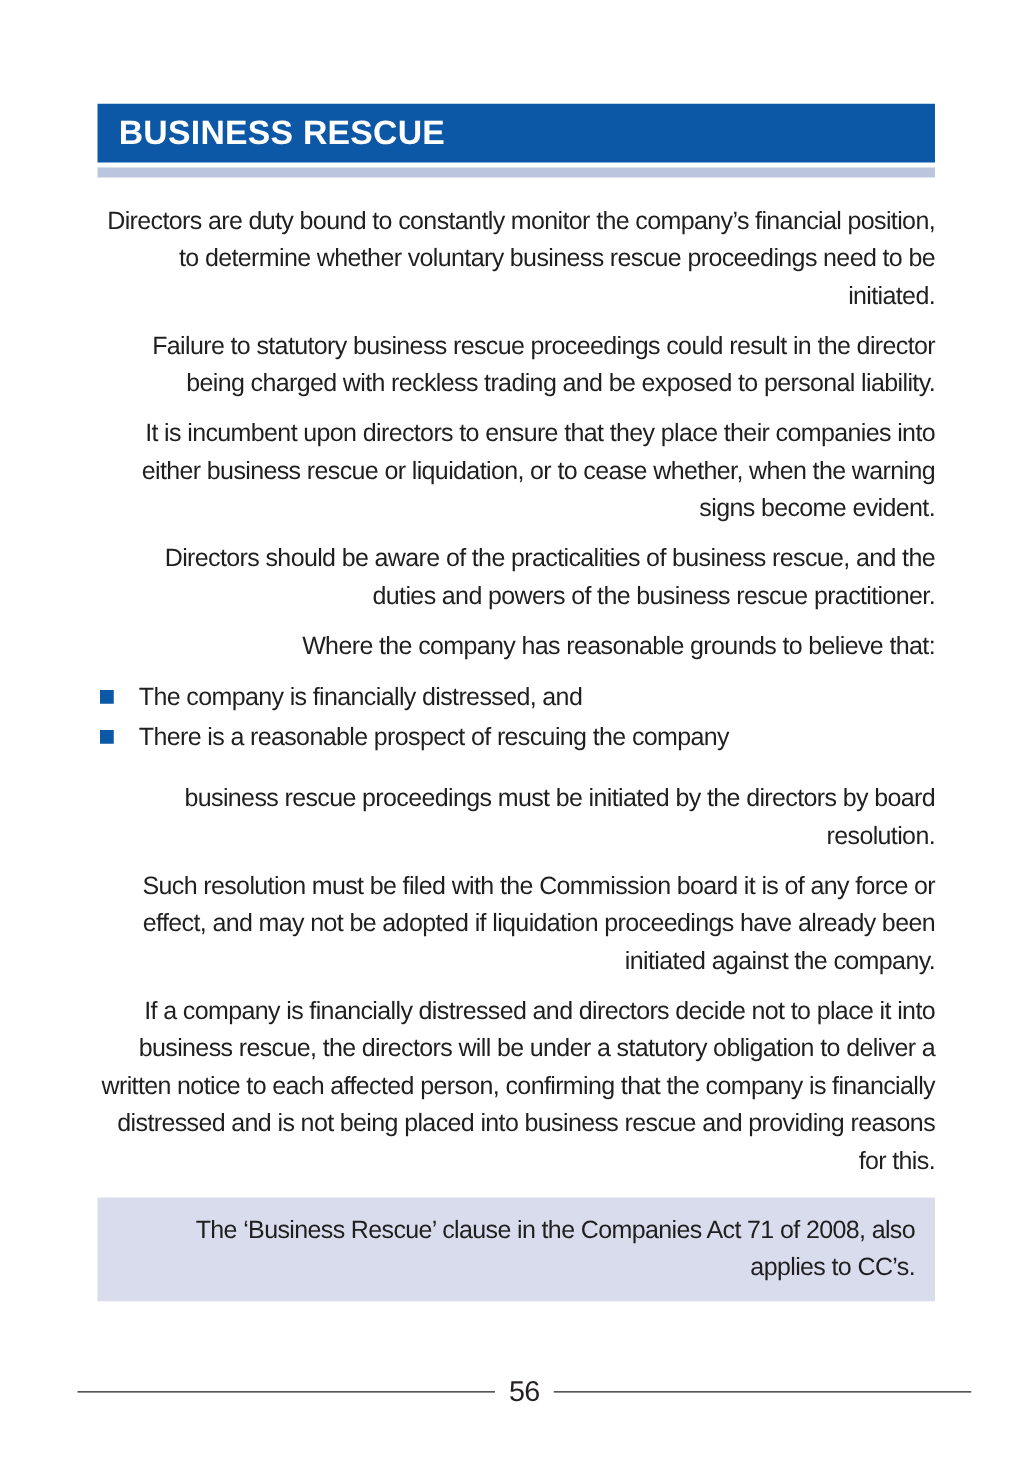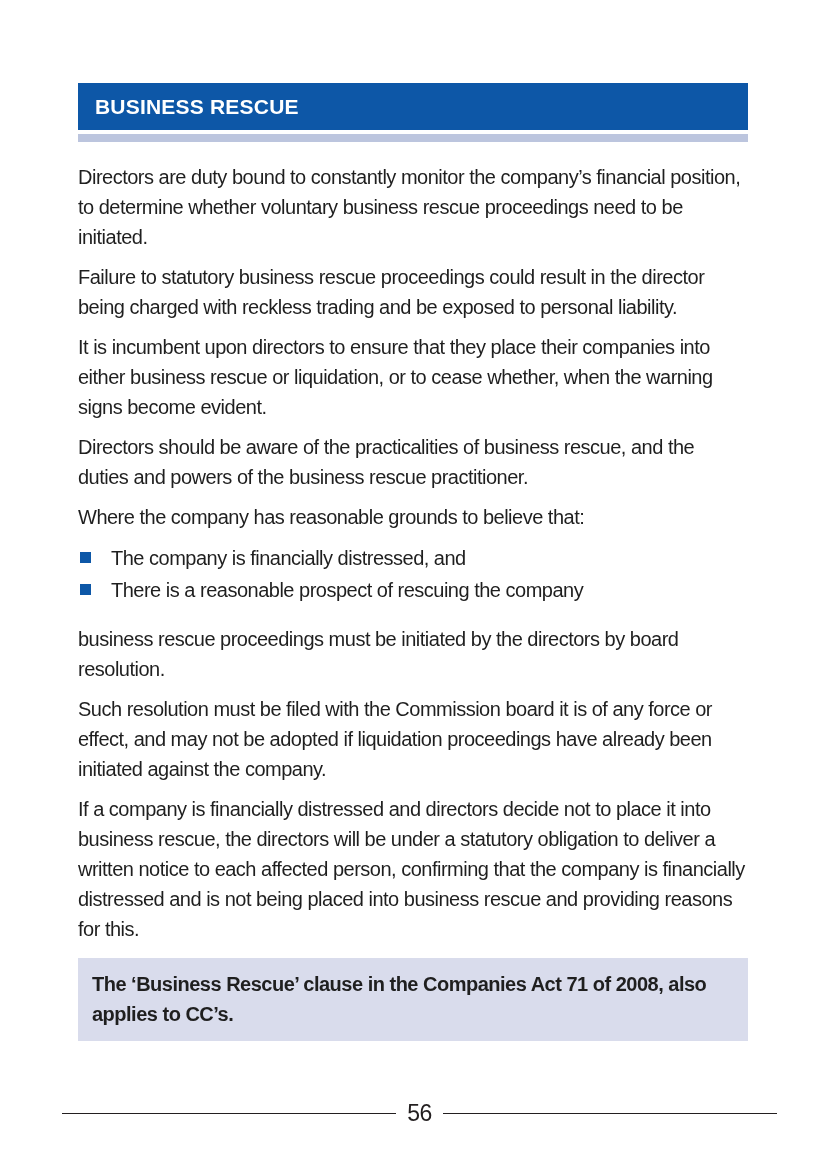--- a/index.html
+++ b/index.html
@@ -31,54 +31,54 @@
   }
   .header-bar {
     height: 47px;
     background: var(--header-bar-color);
     display: flex;
     align-items: center;
     padding-left: 17px;
   }
   .header-title {
     color: var(--header-title-color);
-    font-size: 21px;
+    font-size: 27px;
     font-weight: bold;
     letter-spacing: 0.2px;
   }
   .header-underline {
     height: 8px;
     margin-top: 4px;
     background: var(--header-underline-color);
   }
   .content {
     margin-top: 20px;
     font-size: 20px;
     line-height: 30px;
     letter-spacing: -0.5px;
+    text-align: right;
   }
   .content p { margin: 0 0 10px 0; }
   .bullet-list { margin: 2px 0 18px 0; }
   .bullet-item {
     display: flex;
     align-items: flex-start;
     line-height: 32px;
   }
   .bullet-square {
     flex: 0 0 11px;
     width: 11px;
     height: 11px;
     margin: 10px 20px 0 2px;
     background: var(--bullet-color);
   }
   .note-box {
     margin-top: 14px;
     background: var(--note-background-color);
     padding: 11px 16px 12px 14px;
-    font-weight: bold;
   }
   .footer {
     position: absolute;
     left: 62px;
     right: 50px;
     top: 1100px;
     display: flex;
     align-items: center;
     gap: 6px;
   }

